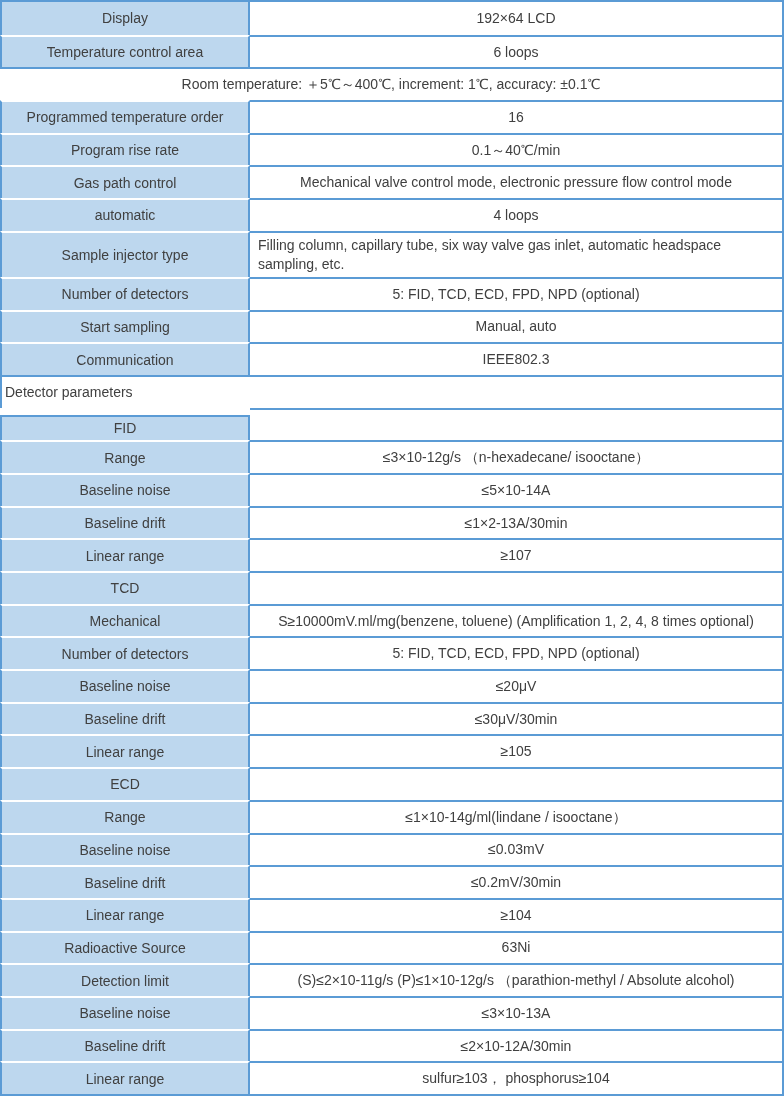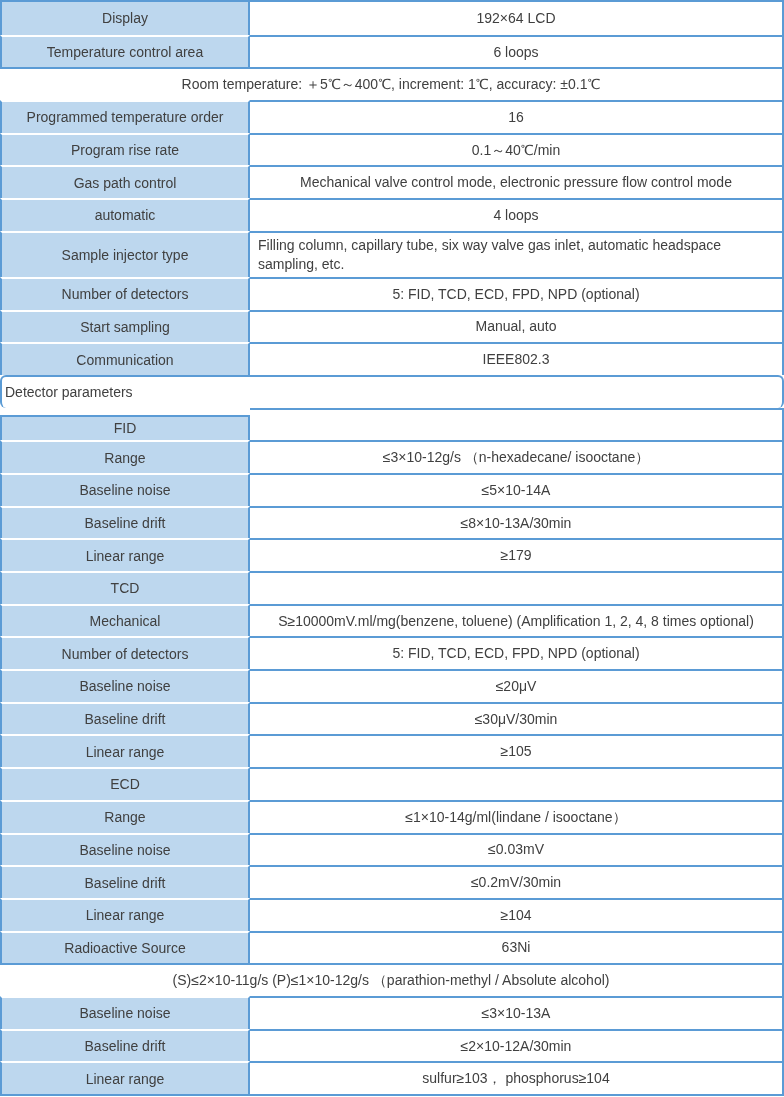--- a/index.html
+++ b/index.html
@@ -24,21 +24,21 @@
     border-top: 2px solid var(--b);
     display: flex; align-items: center; justify-content: center;
     padding: 0 8px; line-height: 1.35;
   }
   .value.first { border-top: none; }
   .section-cell {
     flex: 1; background: #ffffff;
     border-left: 2px solid var(--b); border-right: 2px solid var(--b);
     border-top: 2px solid var(--b);
     display: flex; align-items: center; justify-content: flex-start;
-    padding-left: 3px; text-align: left; border-radius: 6px;
+    padding-left: 3px; text-align: left;
   }
 </style>
 </head>
 <body>
 
 <div class="tbl">
     <div class="row">
       <div class="cell label first">Display</div>
       <div class="cell value first">192×64 LCD</div>
     </div>
@@ -91,25 +91,25 @@
     <div class="row">
       <div class="cell label">Range</div>
       <div class="cell value">≤3×10-12g/s （n-hexadecane/ isooctane）</div>
     </div>
     <div class="row">
       <div class="cell label">Baseline noise</div>
       <div class="cell value">≤5×10-14A</div>
     </div>
     <div class="row">
       <div class="cell label">Baseline drift</div>
-      <div class="cell value">≤8×10-13A/30min</div>
+      <div class="cell value">≤1×2-13A/30min</div>
     </div>
     <div class="row">
       <div class="cell label">Linear range</div>
-      <div class="cell value">≥179</div>
+      <div class="cell value">≥107</div>
     </div>
     <div class="row">
       <div class="cell label">TCD</div>
       <div class="cell value"></div>
     </div>
     <div class="row">
       <div class="cell label">Mechanical</div>
       <div class="cell value">S≥10000mV.ml/mg(benzene, toluene) (Amplification 1, 2, 4, 8 times optional)</div>
     </div>
     <div class="row">
@@ -146,20 +146,21 @@
     </div>
     <div class="row">
       <div class="cell label">Linear range</div>
       <div class="cell value">≥104</div>
     </div>
     <div class="row">
       <div class="cell label">Radioactive Source</div>
       <div class="cell value">63Ni</div>
     </div>
     <div class="row">
+      <div class="cell label">Detection limit</div>
       <div class="cell value">(S)≤2×10-11g/s (P)≤1×10-12g/s （parathion-methyl / Absolute alcohol)</div>
     </div>
     <div class="row">
       <div class="cell label">Baseline noise</div>
       <div class="cell value">≤3×10-13A</div>
     </div>
     <div class="row">
       <div class="cell label">Baseline drift</div>
       <div class="cell value">≤2×10-12A/30min</div>
     </div>

